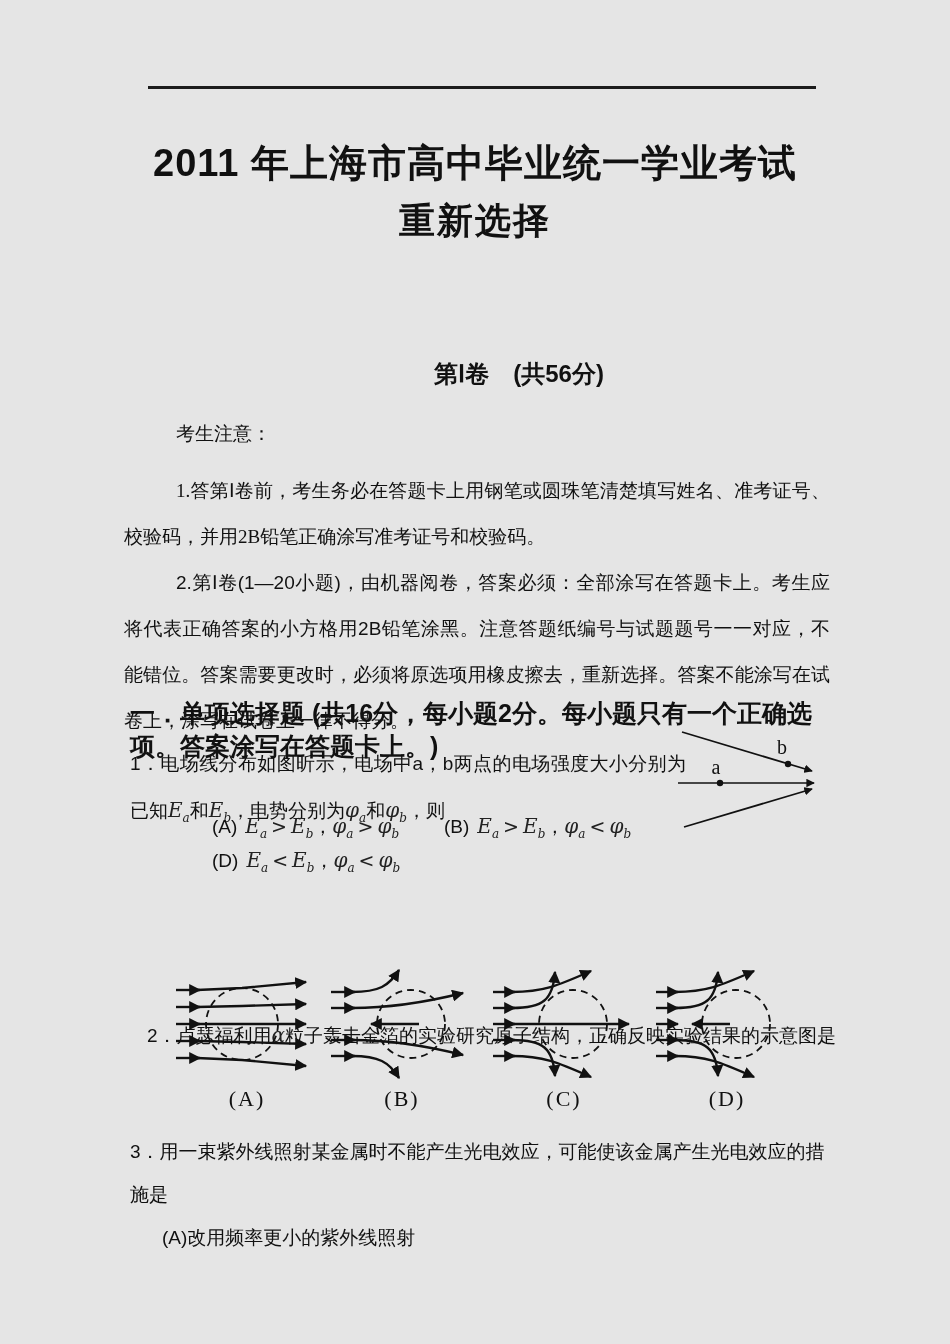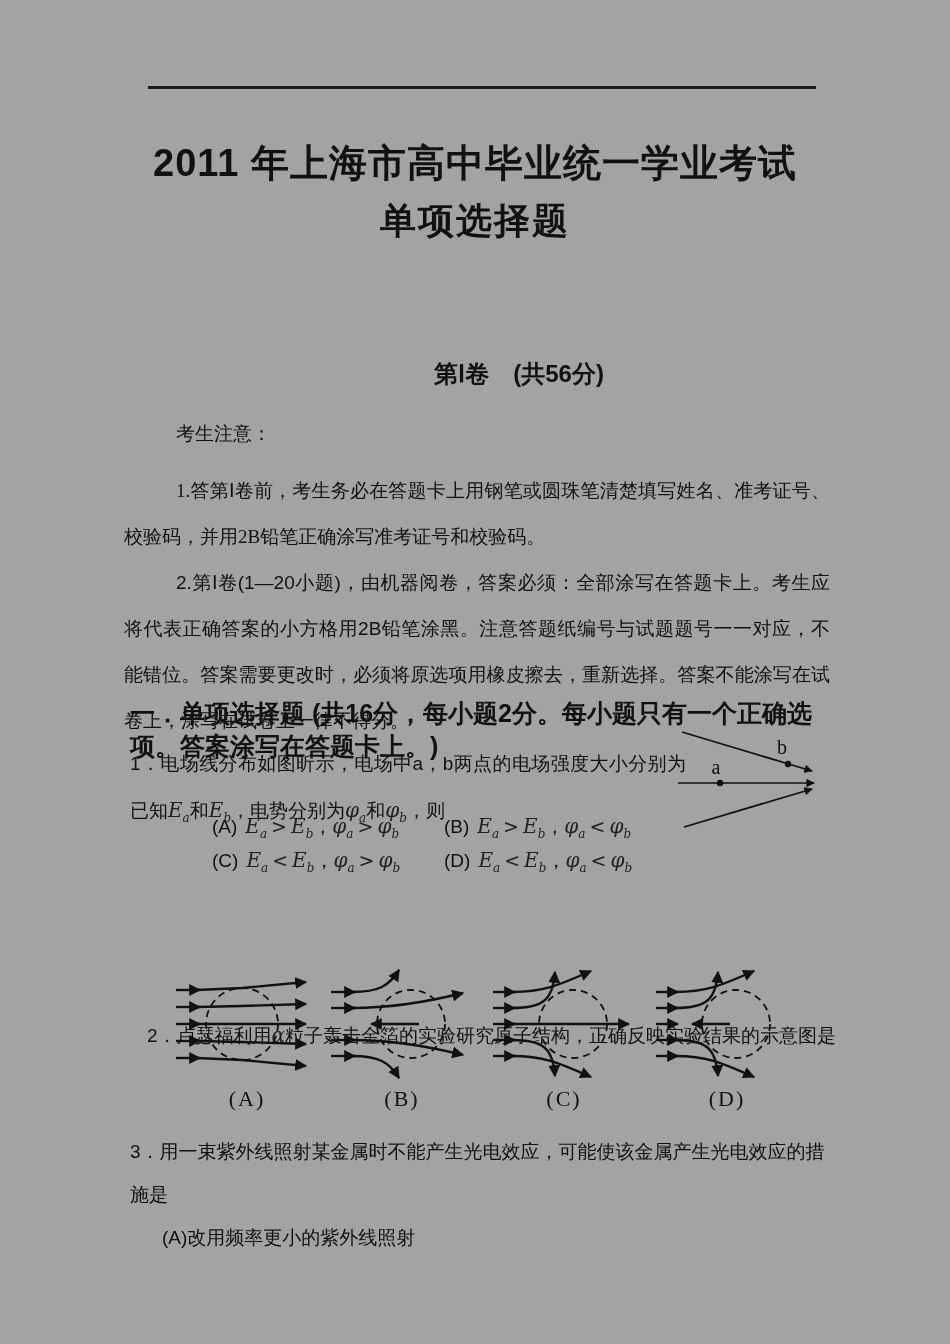--- a/index.html
+++ b/index.html
@@ -1,17 +1,17 @@
 <!DOCTYPE html>
 <html><head>
 <meta charset="utf-8">
 <style>
   html,body{margin:0;padding:0;background:#ffffff;}
   .page{
-    position:relative;width:950px;height:1344px;background:#a3a3a3;
+    position:relative;width:950px;height:1344px;background:#e5e5e5;
     font-family:"Liberation Sans",sans-serif;color:#111;overflow:hidden;
   }
   .abs{position:absolute;}
   .header-rule{top:86px;left:148px;width:668px;border-top:3px solid #1c1c1c;height:0;}
   .title-1{top:138px;left:0;width:950px;text-align:center;font-size:38px;font-weight:bold;letter-spacing:1px;}
   .title-2{top:197px;left:0;width:950px;text-align:center;font-size:36px;font-weight:bold;letter-spacing:2px;}
   .intro{top:263px;left:142px;width:690px;font-size:19px;line-height:46px;text-indent:32px;text-align:justify;}
   .part1-heading{top:358px;left:0;width:950px;text-align:center;font-size:24px;font-weight:bold;padding-left:44px;}
   .notice-label{top:421px;left:176px;font-size:19px;}
   .note{left:124px;width:706px;font-size:19px;line-height:46px;text-indent:52px;text-align:justify;}
@@ -45,21 +45,21 @@
       <path d="M0,0 L10,5 L0,10 z" fill="#111"></path>
     </marker>
   </defs>
 </svg>
 
 <div class="page">
 
   <div class="abs header-rule"></div>
 
   <div class="abs title-1">2011 年上海市高中毕业统一学业考试</div>
-  <div class="abs title-2">单项选择题</div>
+  <div class="abs title-2">重新选择</div>
 
 
   <div class="abs part1-heading">第Ⅰ卷　(共56分)</div>
 
   <div class="abs notice-label">考生注意：</div>
   <p class="abs note note-1">1.答第Ⅰ卷前，考生务必在答题卡上用钢笔或圆珠笔清楚填写姓名、准考证号、校验码，并用2B铅笔正确涂写准考证号和校验码。</p>
   <p class="abs note note-2">2.第Ⅰ卷(1—20小题)，由机器阅卷，答案必须：全部涂写在答题卡上。考生应将代表正确答案的小方格用2B铅笔涂黑。注意答题纸编号与试题题号一一对应，不能错位。答案需要更改时，必须将原选项用橡皮擦去，重新选择。答案不能涂写在试卷上，涂写在试卷上一律不得分。</p>
 
   <div class="abs section-heading">一．单项选择题 (共16分，每小题2分。每小题只有一个正确选项。答案涂写在答题卡上。)</div>
 
@@ -78,23 +78,20 @@
       <text class="fig-letter" x="40" y="56" text-anchor="middle">a</text>
     </svg>
   </div>
 
   <div class="abs q1-options">
     <div class="opt">
       <span class="opt-label">(A)</span><span class="math"><i>E</i><sub>a</sub></span><span class="rel">&gt;</span><span class="math"><i>E</i><sub>b</sub></span><span>，</span><span class="math"><i>φ</i><sub>a</sub></span><span class="rel">&gt;</span><span class="math"><i>φ</i><sub>b</sub></span>
     </div>
     <div class="opt">
       <span class="opt-label">(B)</span><span class="math"><i>E</i><sub>a</sub></span><span class="rel">&gt;</span><span class="math"><i>E</i><sub>b</sub></span><span>，</span><span class="math"><i>φ</i><sub>a</sub></span><span class="rel">&lt;</span><span class="math"><i>φ</i><sub>b</sub></span>
-    </div>
-    <div class="opt">
-      <span class="opt-label">(C)</span><span class="math"><i>E</i><sub>a</sub></span><span class="rel">&lt;</span><span class="math"><i>E</i><sub>b</sub></span><span>，</span><span class="math"><i>φ</i><sub>a</sub></span><span class="rel">&gt;</span><span class="math"><i>φ</i><sub>b</sub></span>
     </div>
     <div class="opt">
       <span class="opt-label">(D)</span><span class="math"><i>E</i><sub>a</sub></span><span class="rel">&lt;</span><span class="math"><i>E</i><sub>b</sub></span><span>，</span><span class="math"><i>φ</i><sub>a</sub></span><span class="rel">&lt;</span><span class="math"><i>φ</i><sub>b</sub></span>
     </div>
   </div>
 
   <p class="abs q-stem q2-stem"><span>2．</span><span>卢瑟福利用</span><span class="math">α</span><span>粒子轰击金箔的实验研究原子结构，正确反映实验结果的示意图是</span></p>
 
   <div class="abs fig-block fig-a">
     <svg viewBox="0 0 150 116">

